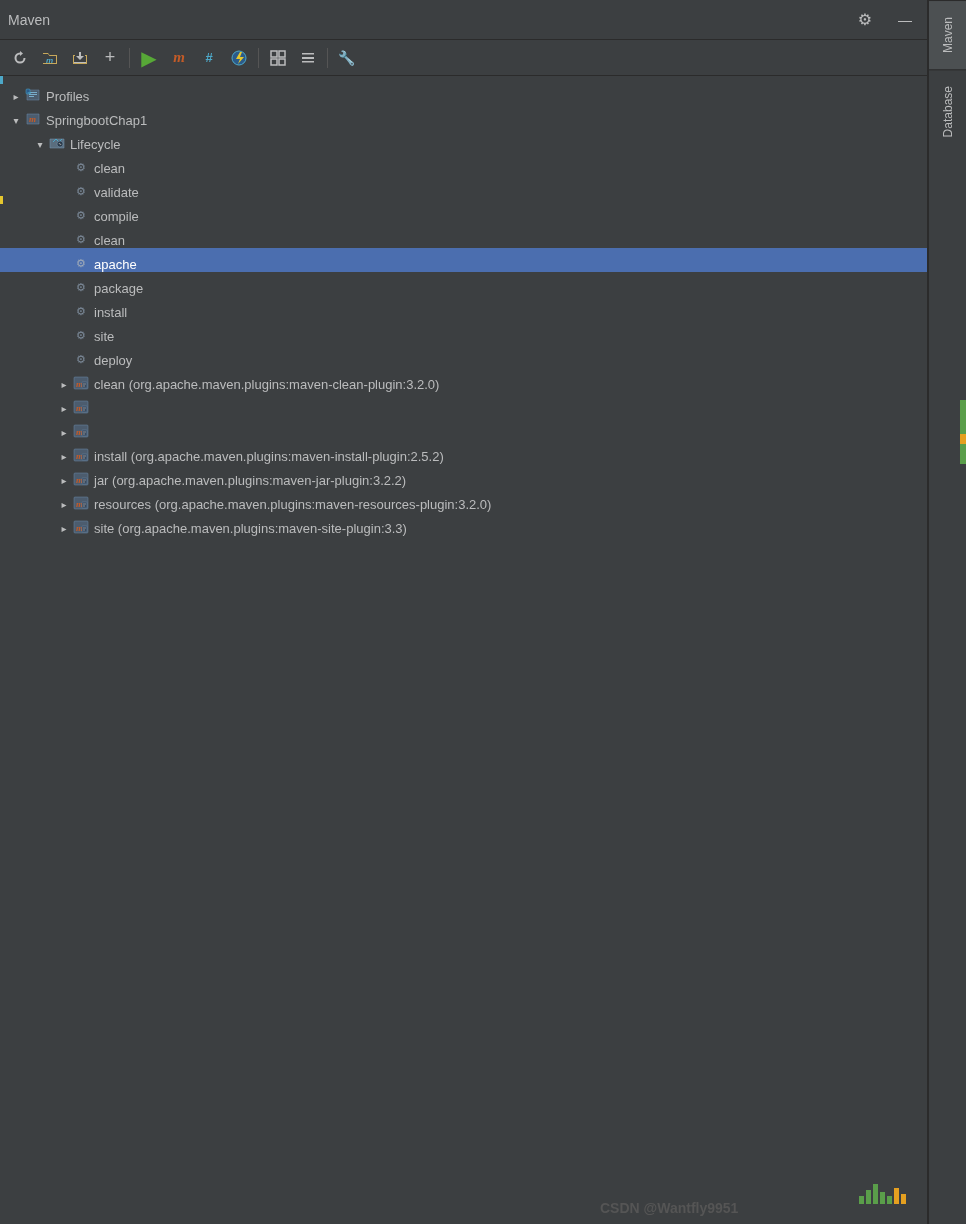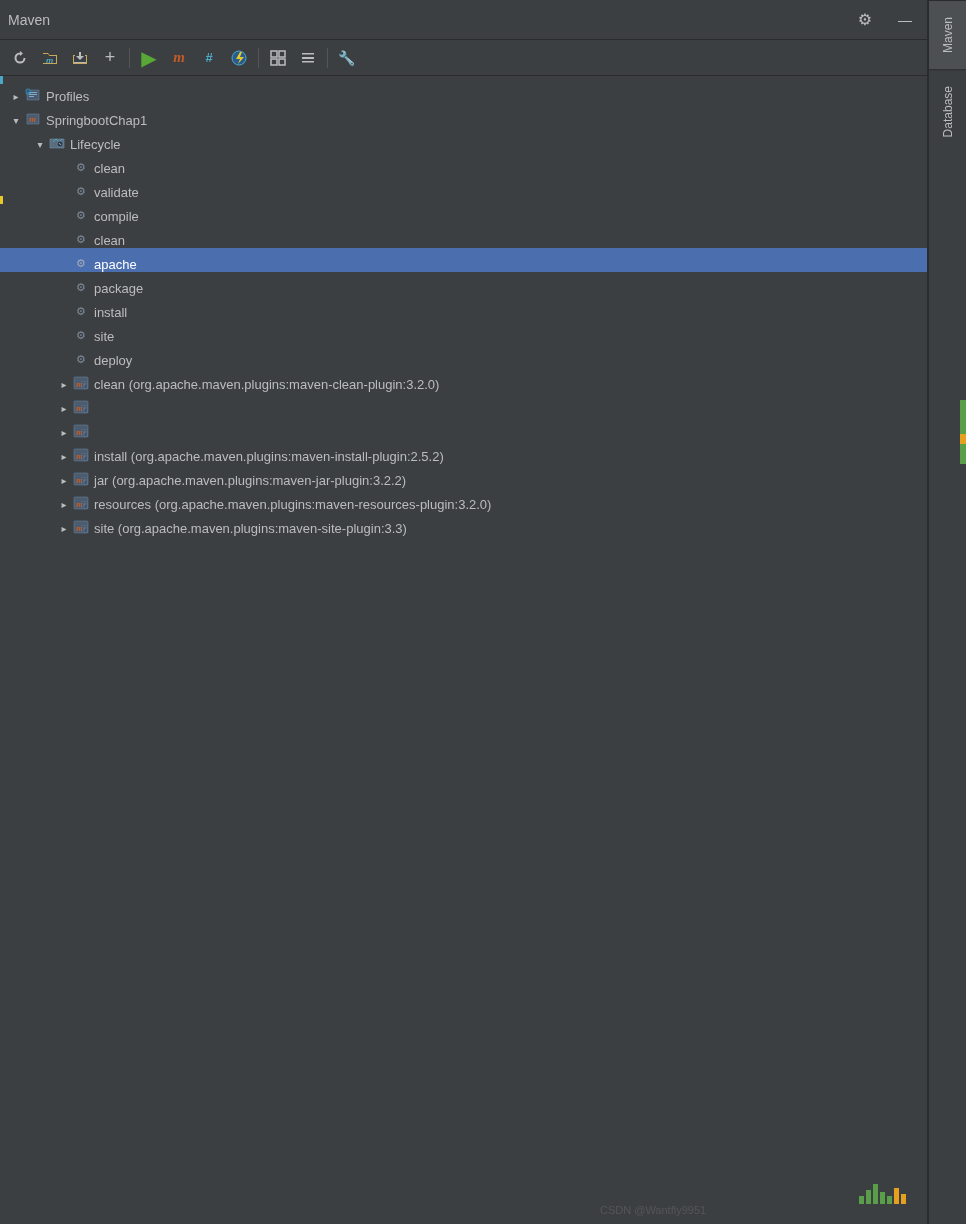--- a/index.html
+++ b/index.html
@@ -431,21 +431,21 @@
             <text x="3" y="12" font-size="9" fill="#c45b27" font-weight="bold" font-style="italic" font-family="serif">m</text>
             <rect x="9" y="7" width="5" height="6" rx="0.5" fill="#3a4a5e" stroke="#6a8ba8" stroke-width="0.5"></rect>
             <path d="M10 9h3M10 11h2" stroke="#aaa" stroke-width="0.7"></path>
           </svg>
         </span>
         <span class="item-label">site (org.apache.maven.plugins:maven-site-plugin:3.3)</span>
       </div>
 
     </div>
 
-    <div style="position:absolute; bottom:8px; left:600px; font-size:11px; color:#555;">CSDN @Wantfly9951</div>
+    <div style="position:absolute; bottom:8px; left:600px; font-size:14px; color:#555;font-weight:bold;">CSDN @Wantfly9951</div>
 
     <div style="position:absolute; bottom:20px; right:60px; display:flex; flex-direction:row; gap:2px; align-items:flex-end;">
       <div style="width:5px; height:8px; background:#5a9e4a;"></div>
       <div style="width:5px; height:14px; background:#5a9e4a;"></div>
       <div style="width:5px; height:20px; background:#5a9e4a;"></div>
       <div style="width:5px; height:12px; background:#5a9e4a;"></div>
       <div style="width:5px; height:8px; background:#5a9e4a;"></div>
       <div style="width:5px; height:16px; background:#e5a020;"></div>
       <div style="width:5px; height:10px; background:#e5a020;"></div>
     </div>

